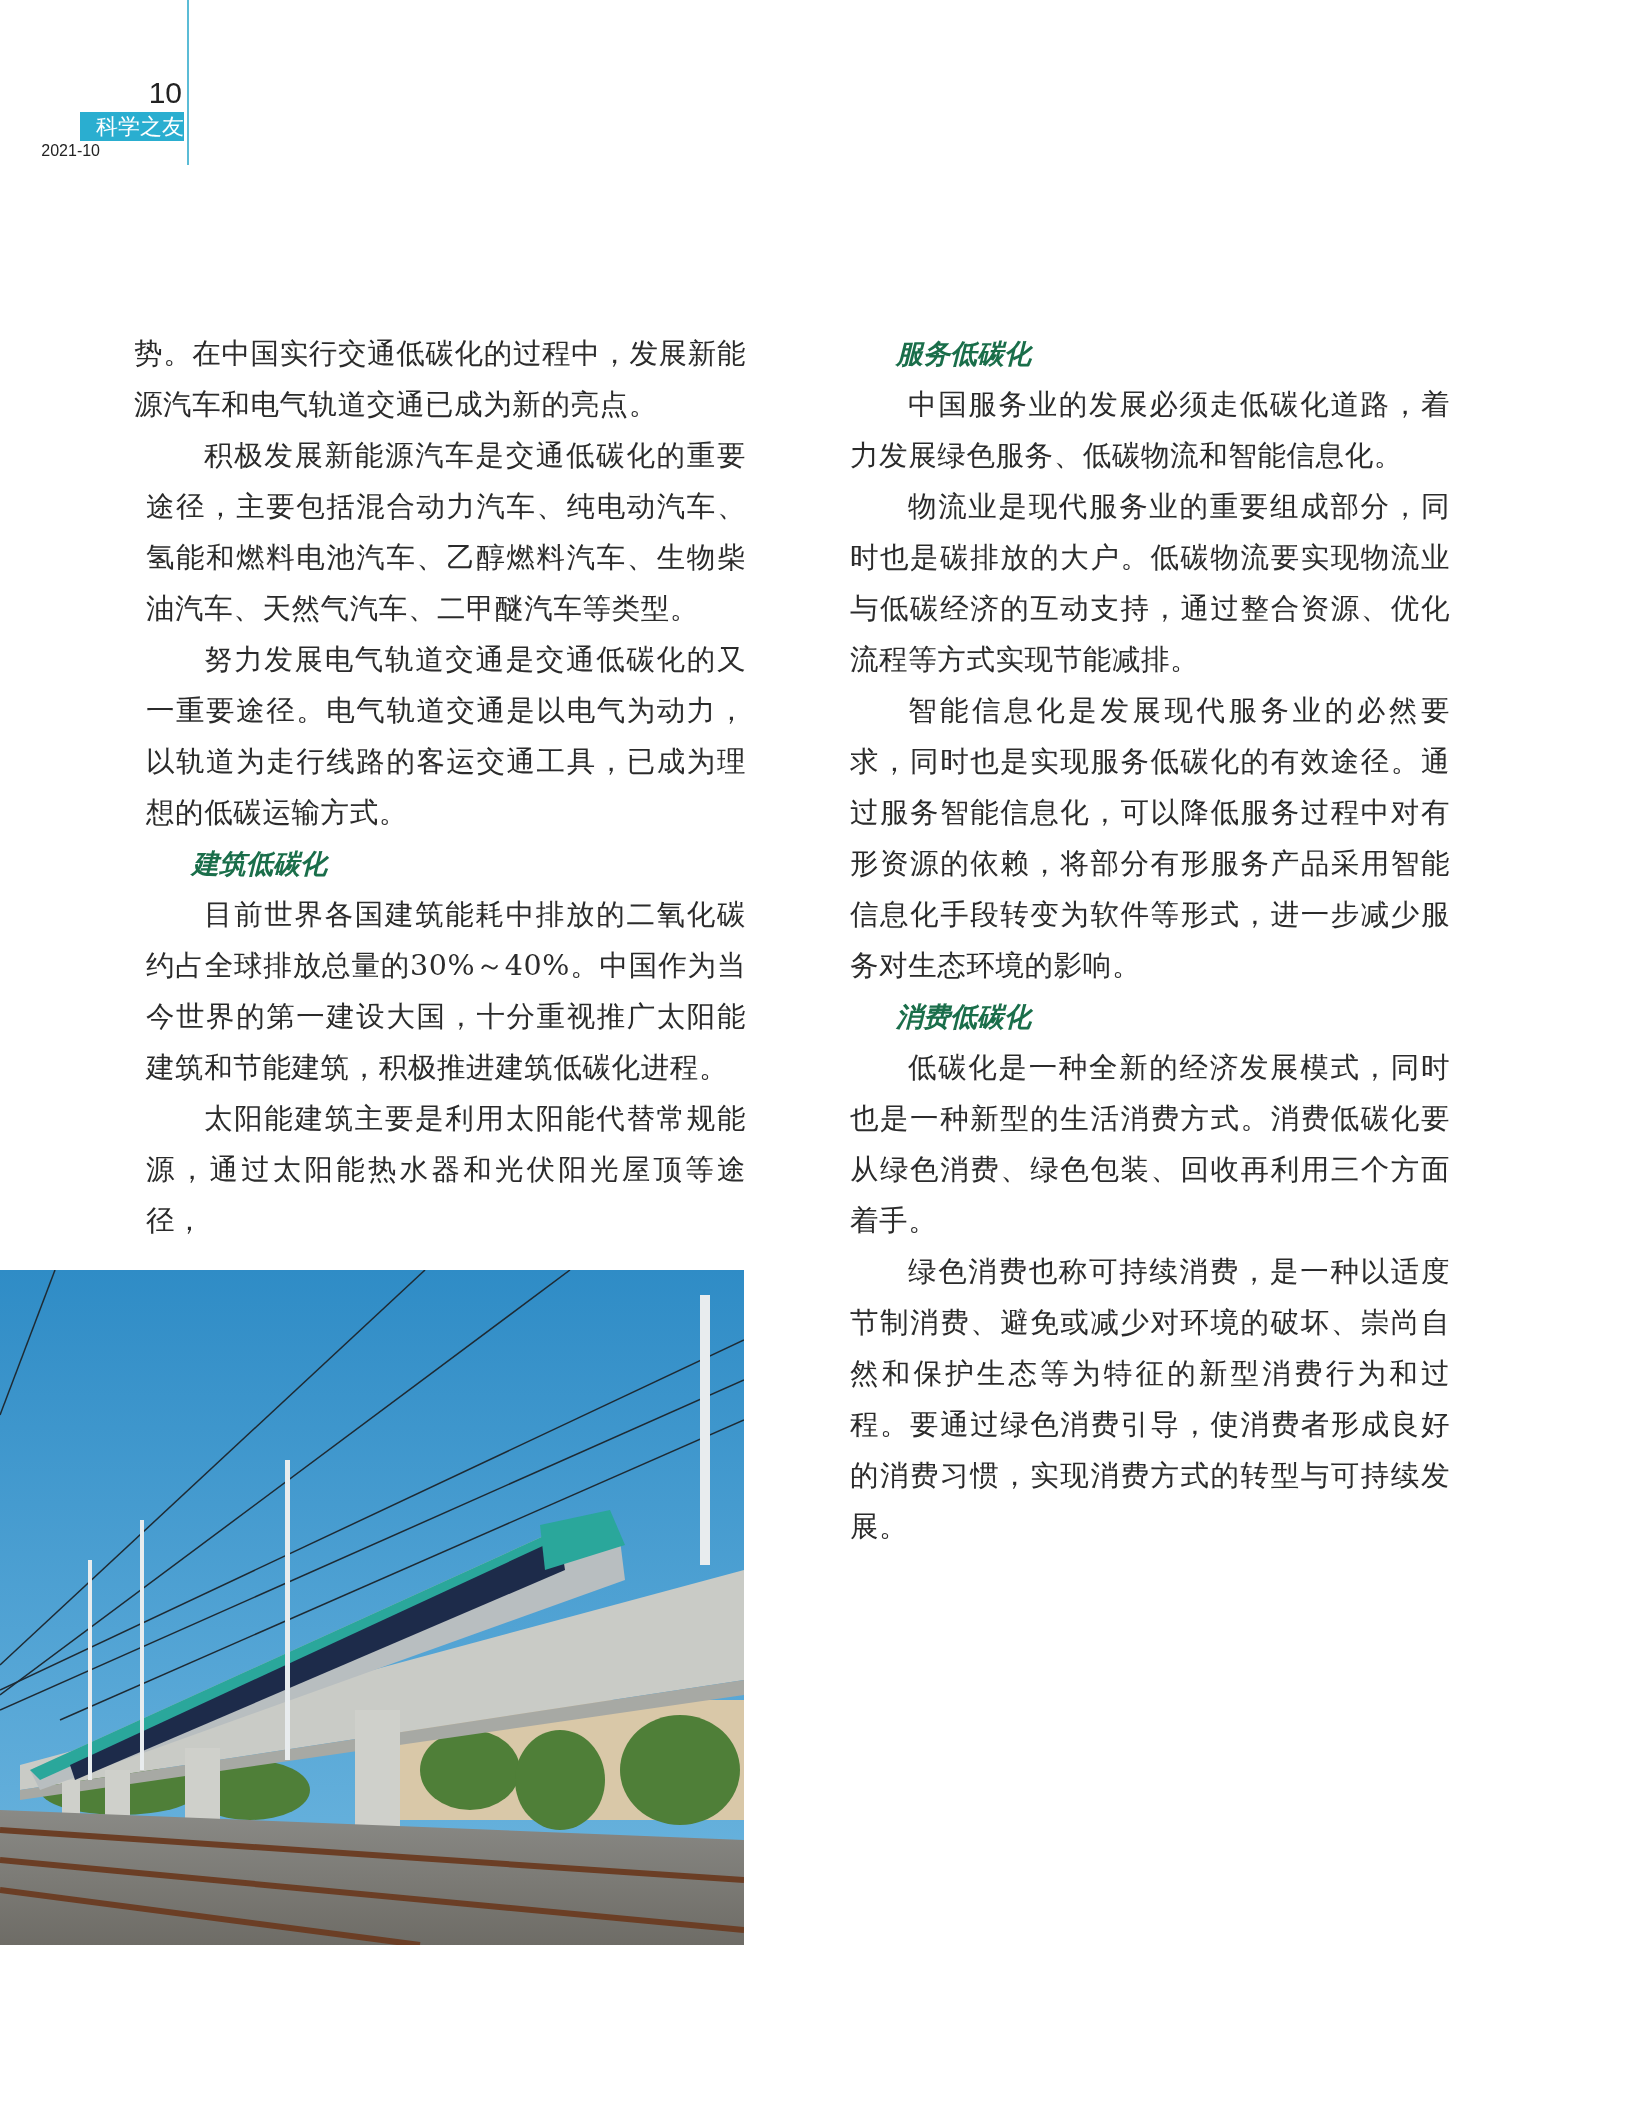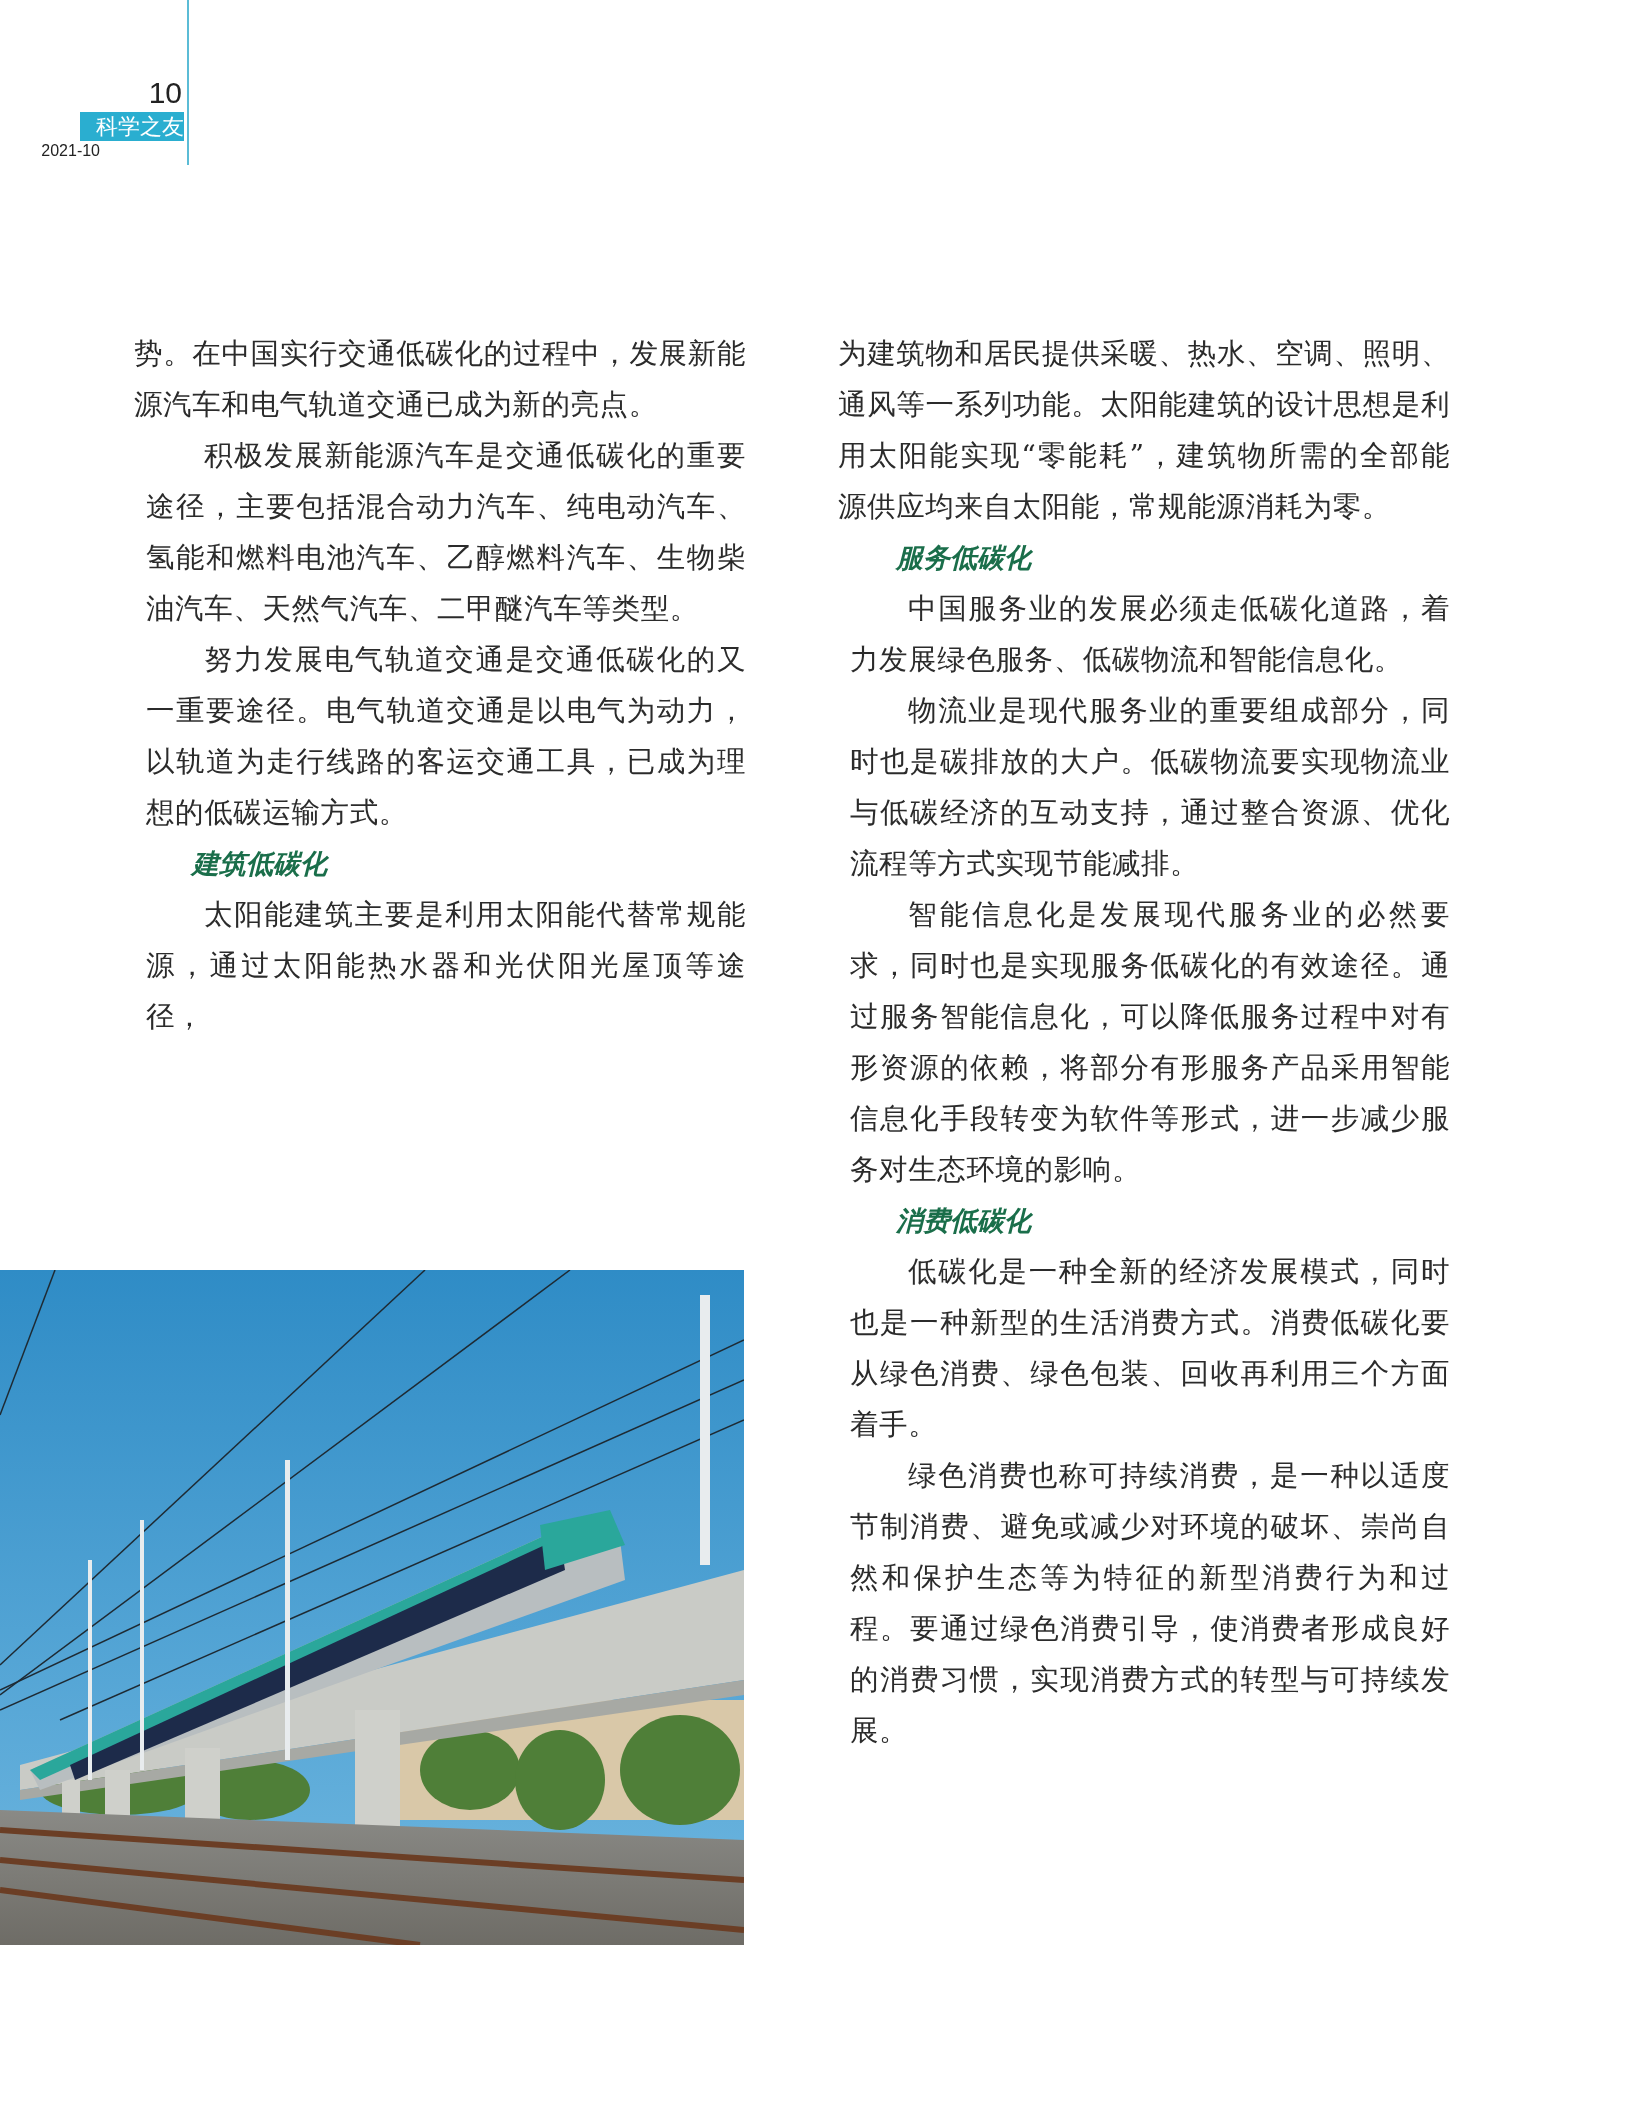--- a/index.html
+++ b/index.html
@@ -53,25 +53,25 @@
 <div class="vline"></div>
 <div class="page-num">10</div>
 <div class="mag-badge">科学之友</div>
 <div class="issue">2021-10</div>
 
 <div class="col col-left">
   <p class="para">势。在中国实行交通低碳化的过程中，发展新能源汽车和电气轨道交通已成为新的亮点。</p>
   <p class="para indent">积极发展新能源汽车是交通低碳化的重要途径，主要包括混合动力汽车、纯电动汽车、氢能和燃料电池汽车、乙醇燃料汽车、生物柴油汽车、天然气汽车、二甲醚汽车等类型。</p>
   <p class="para indent">努力发展电气轨道交通是交通低碳化的又一重要途径。电气轨道交通是以电气为动力，以轨道为走行线路的客运交通工具，已成为理想的低碳运输方式。</p>
   <h3 class="heading">建筑低碳化</h3>
+  <p class="para indent">目前世界各国建筑能耗中排放的二氧化碳约占全球排放总量的30%～40%。中国作为当今世界的第一建设大国，十分重视推广太阳能建筑和节能建筑，积极推进建筑低碳化进程。</p>
   <p class="para indent">太阳能建筑主要是利用太阳能代替常规能源，通过太阳能热水器和光伏阳光屋顶等途径，</p>
 </div>
 
 <div class="col col-right">
-  <p class="para">为建筑物和居民提供采暖、热水、空调、照明、通风等一系列功能。太阳能建筑的设计思想是利用太阳能实现“零能耗”，建筑物所需的全部能源供应均来自太阳能，常规能源消耗为零。</p>
   <h3 class="heading">服务低碳化</h3>
   <p class="para indent">中国服务业的发展必须走低碳化道路，着力发展绿色服务、低碳物流和智能信息化。</p>
   <p class="para indent">物流业是现代服务业的重要组成部分，同时也是碳排放的大户。低碳物流要实现物流业与低碳经济的互动支持，通过整合资源、优化流程等方式实现节能减排。</p>
   <p class="para indent">智能信息化是发展现代服务业的必然要求，同时也是实现服务低碳化的有效途径。通过服务智能信息化，可以降低服务过程中对有形资源的依赖，将部分有形服务产品采用智能信息化手段转变为软件等形式，进一步减少服务对生态环境的影响。</p>
   <h3 class="heading">消费低碳化</h3>
   <p class="para indent">低碳化是一种全新的经济发展模式，同时也是一种新型的生活消费方式。消费低碳化要从绿色消费、绿色包装、回收再利用三个方面着手。</p>
   <p class="para indent">绿色消费也称可持续消费，是一种以适度节制消费、避免或减少对环境的破坏、崇尚自然和保护生态等为特征的新型消费行为和过程。要通过绿色消费引导，使消费者形成良好的消费习惯，实现消费方式的转型与可持续发展。</p>
 </div>
 
 <div class="photo">

